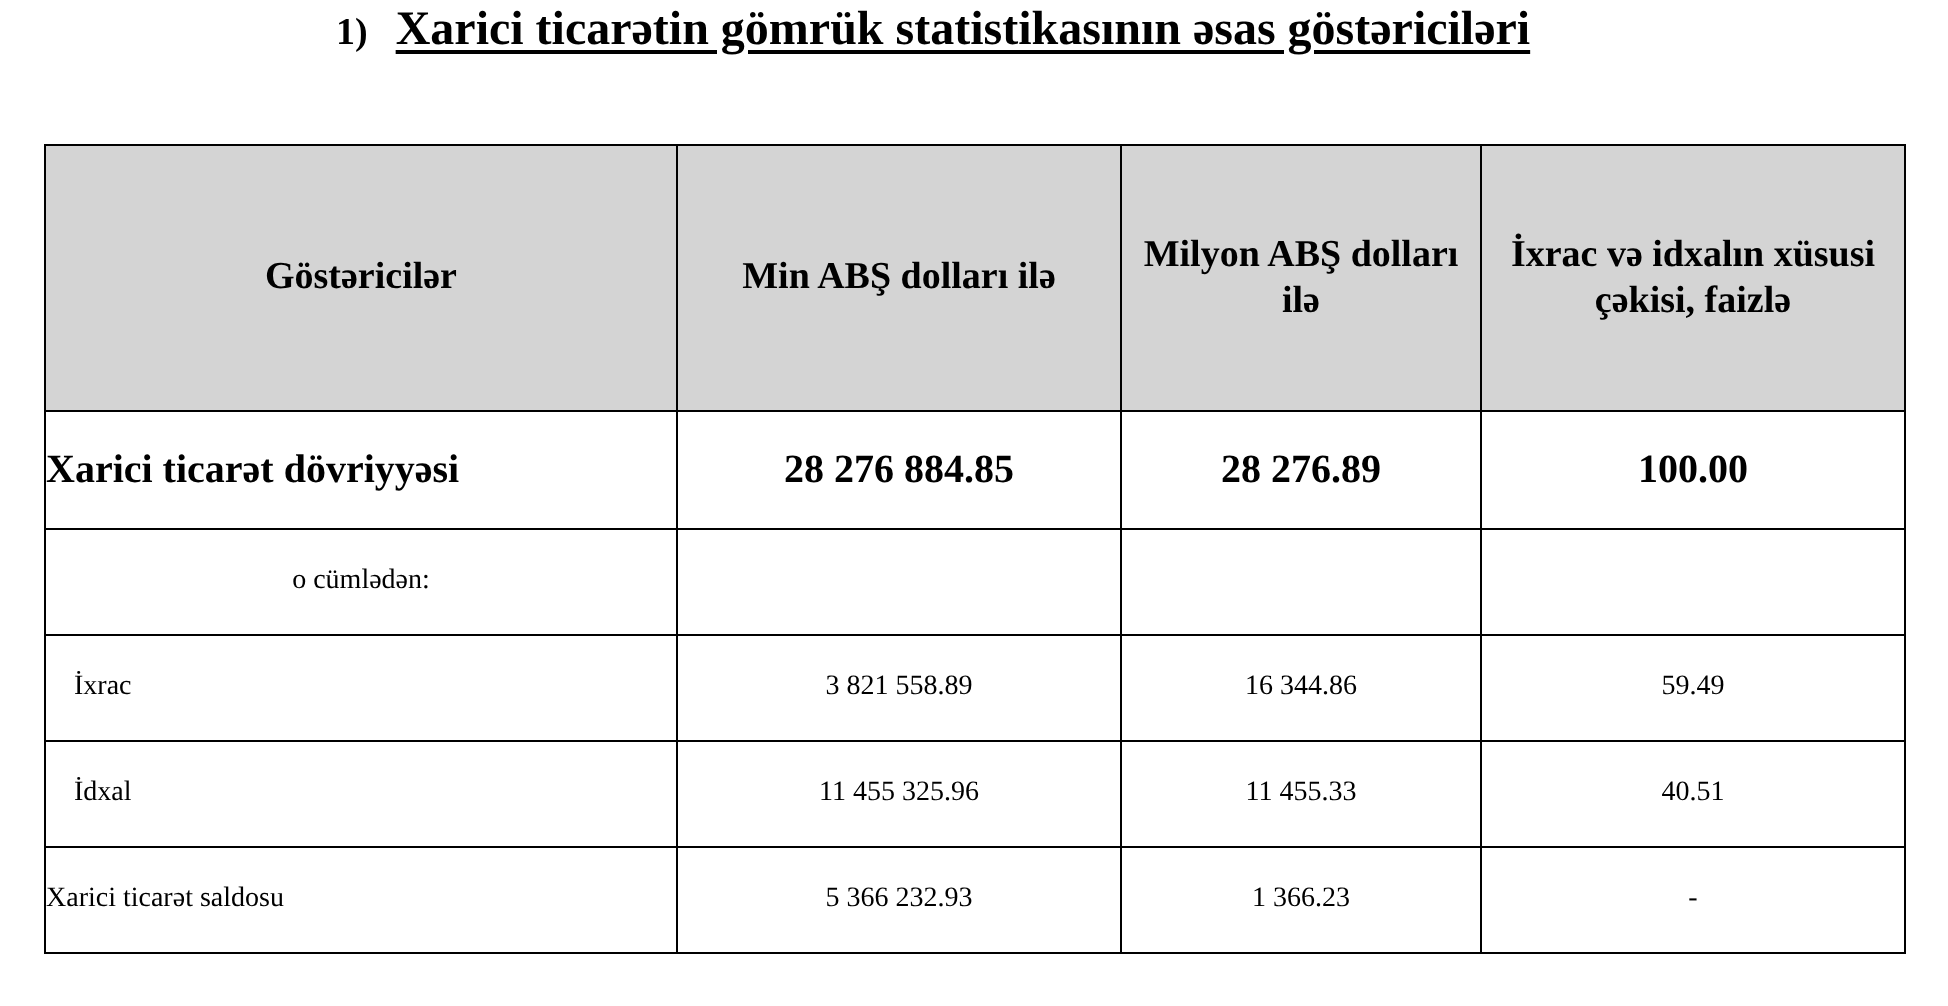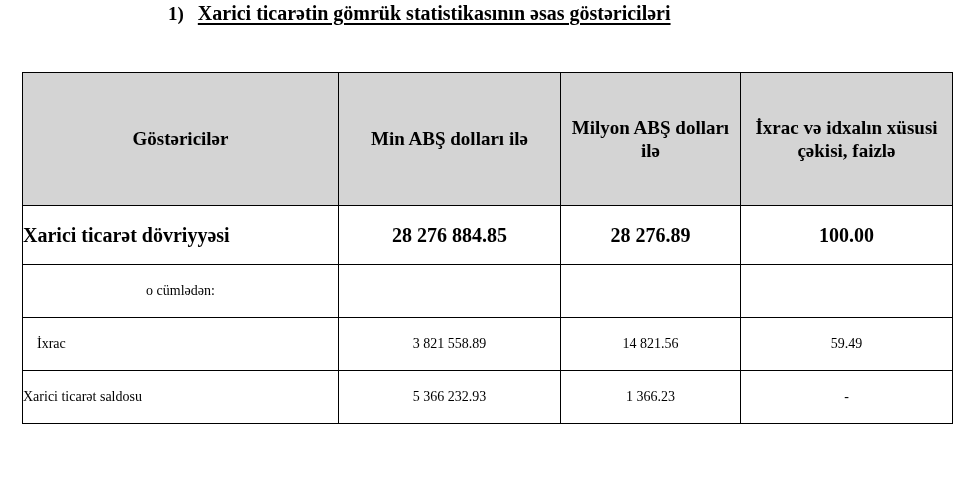--- a/index.html
+++ b/index.html
@@ -28,21 +28,21 @@
     margin: 0 0 0 168px;
   }
   .heading-number {
     font-weight: bold;
     font-size: 19px;
     margin-right: 14px;
     white-space: nowrap;
   }
   .heading-title {
     font-weight: bold;
-    font-size: 20px;
+    font-size: 24px;
     text-decoration: underline;
     text-underline-offset: 3px;
     white-space: nowrap;
   }
   
   .table-wrap {
     position: absolute;
     left: 22px;
     top: 72px;
     width: 930px;
@@ -139,22 +139,28 @@
         </tr>
         <tr>
           <td class="cell-label center">o cümlədən:</td>
           <td class="cell-num empty"></td>
           <td class="cell-num empty"></td>
           <td class="cell-num empty"></td>
         </tr>
         <tr>
           <td class="cell-label indent">İxrac</td>
           <td class="cell-num">3 821 558.89</td>
-          <td class="cell-num">14 821.56</td>
+          <td class="cell-num">16 344.86</td>
           <td class="cell-num">59.49</td>
+        </tr>
+        <tr>
+          <td class="cell-label indent">İdxal</td>
+          <td class="cell-num">11 455 325.96</td>
+          <td class="cell-num">11 455.33</td>
+          <td class="cell-num">40.51</td>
         </tr>
         <tr>
           <td class="cell-label">Xarici ticarət saldosu</td>
           <td class="cell-num">5 366 232.93</td>
           <td class="cell-num">1 366.23</td>
           <td class="cell-num center">-</td>
         </tr>
       </tbody>
     </table>
   </div>

